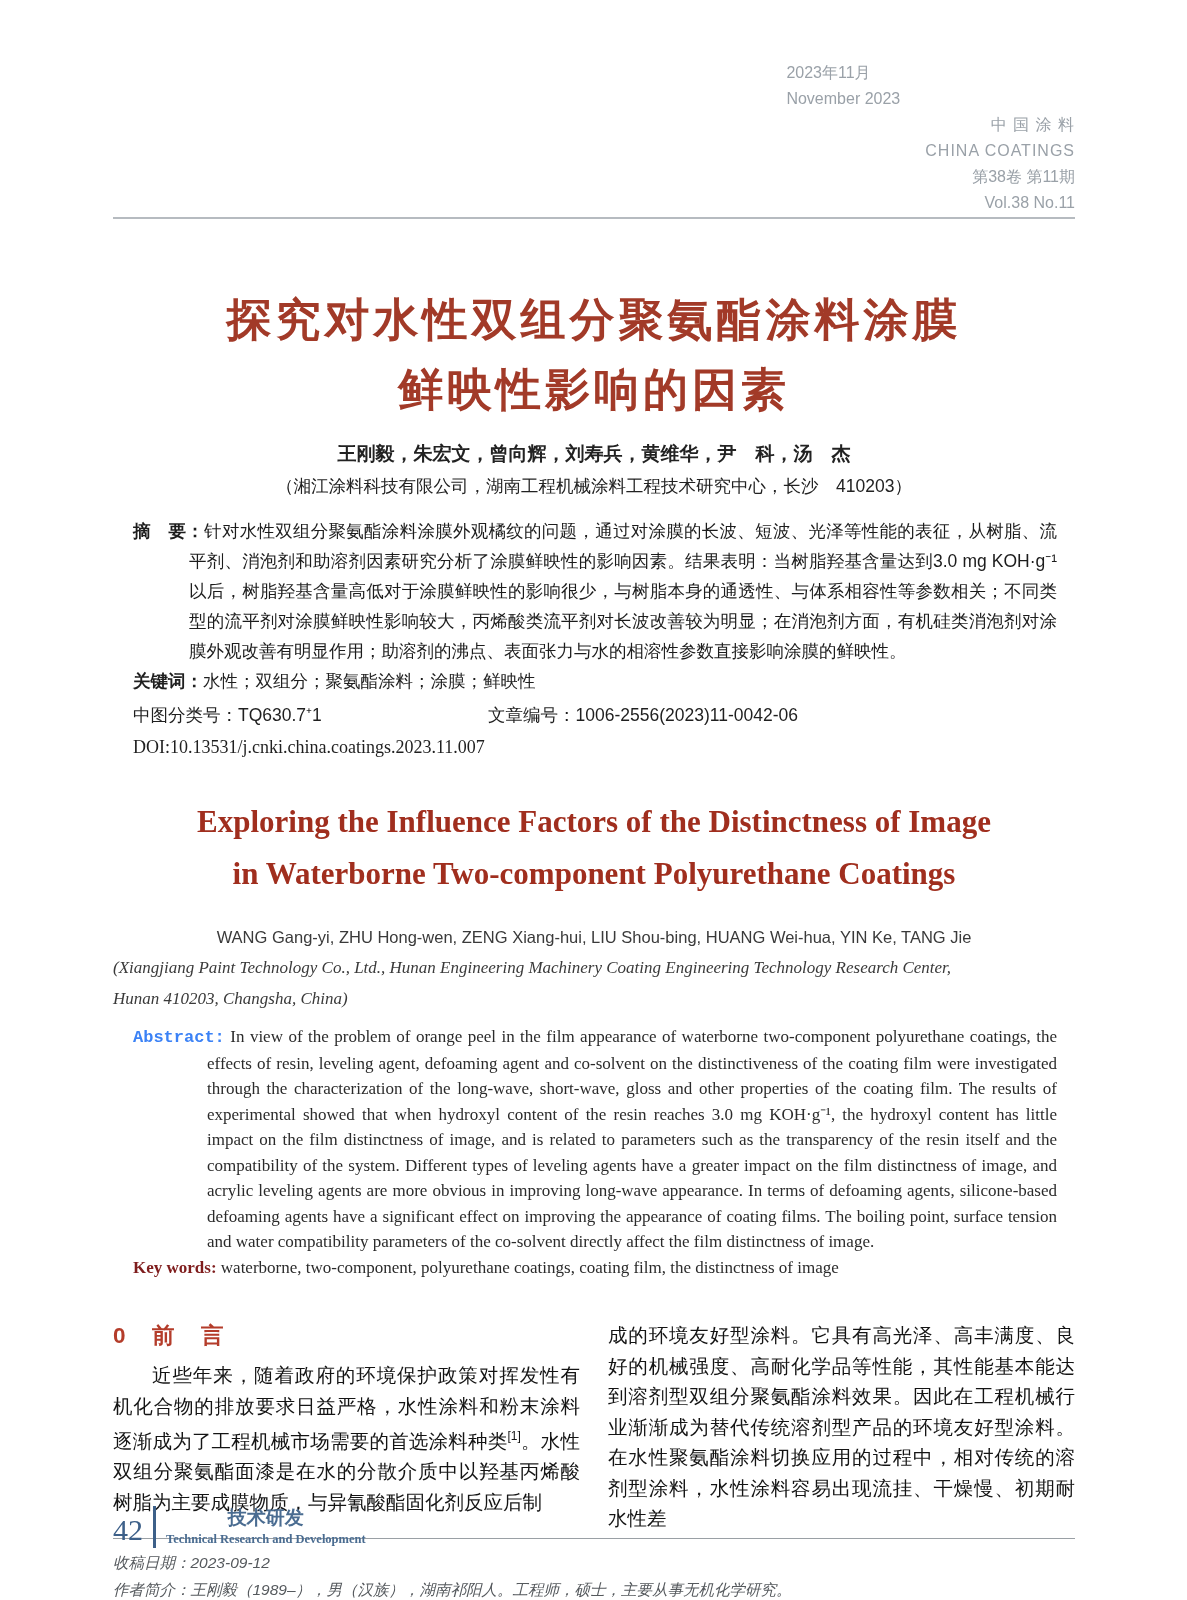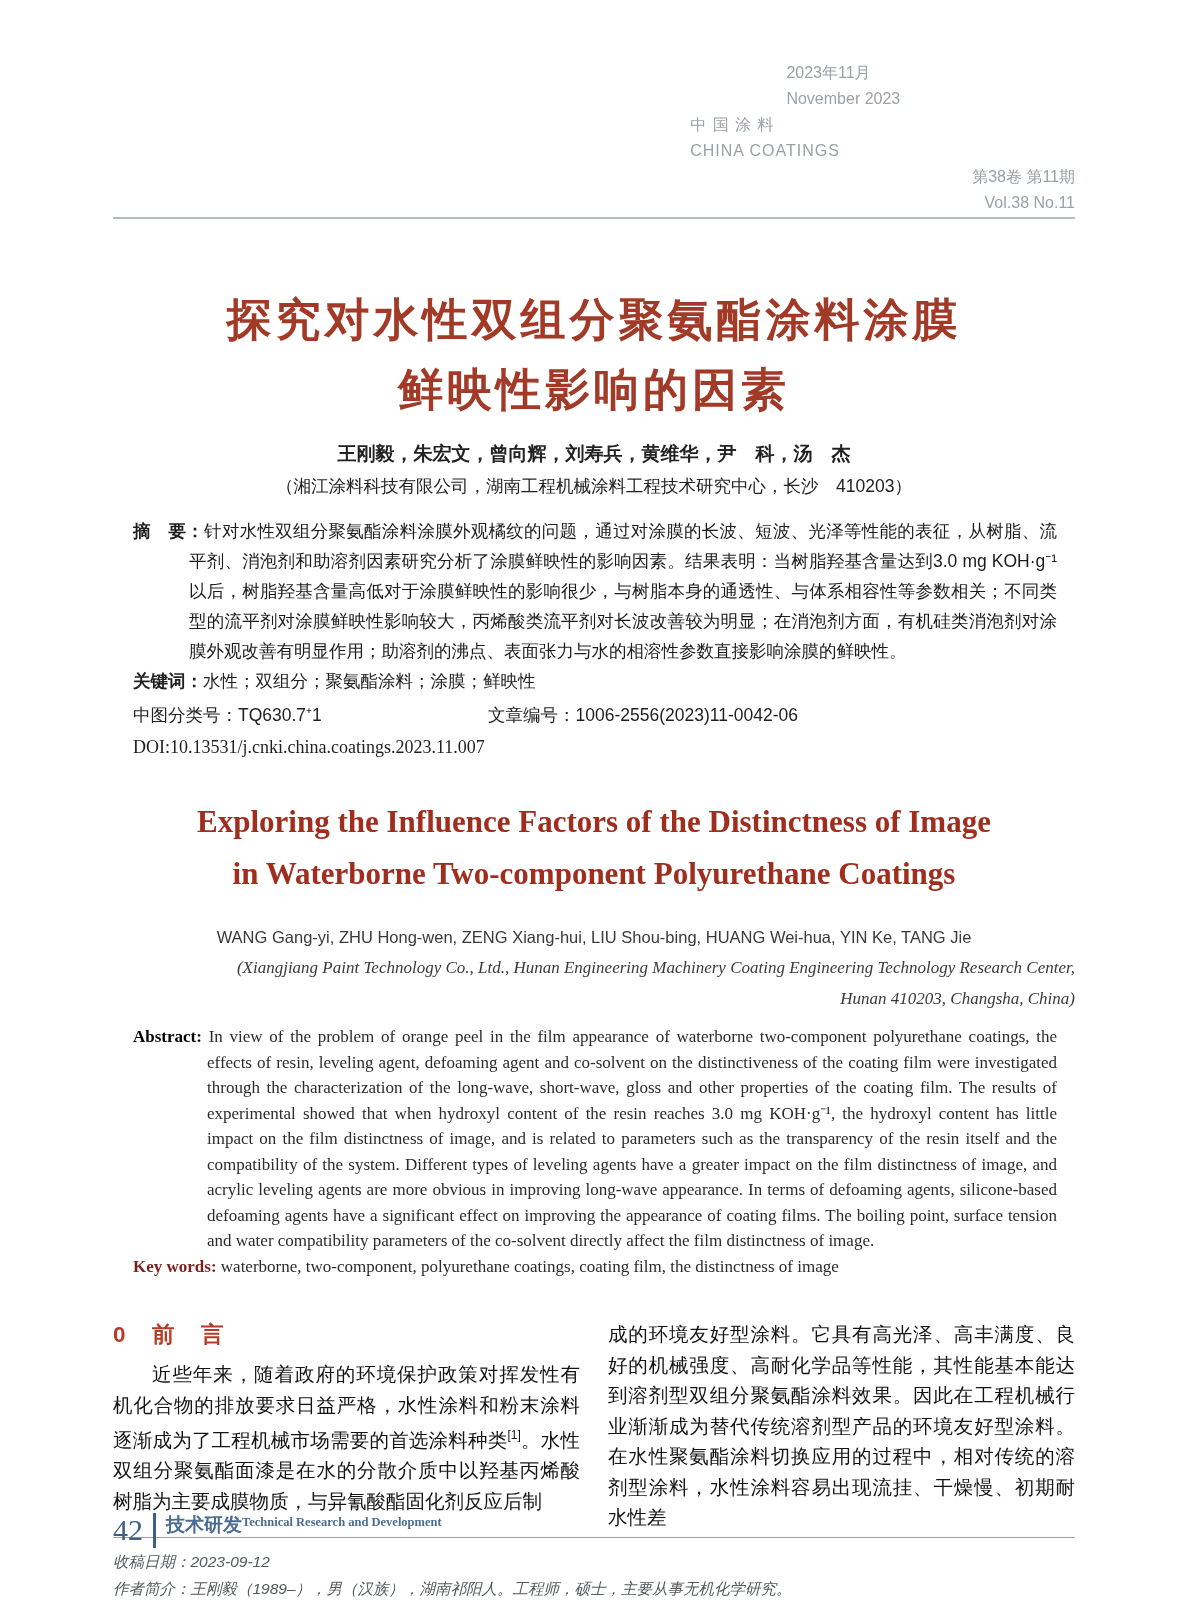--- a/index.html
+++ b/index.html
@@ -16,21 +16,21 @@
     padding: 60px 112px 0 113px;
   }
 
   
   .jheader {
     display: flex; justify-content: space-between; align-items: flex-end;
     color: #9aa1a8; font-size: 16px; line-height: 1.62;
     padding-bottom: 2px; border-bottom: 2px solid #b6bbc0; flex-direction: column;
   }
   .jh-left  { text-align: left;  width: 30%; }
-  .jh-center{ text-align: left; width: 40%; letter-spacing: 1px; }
+  .jh-center{ text-align: right; width: 40%; letter-spacing: 1px; }
   .jh-right { text-align: right; width: 30%; }
 
   
   .zh-title {
     margin-top: 66px; text-align: center;
     color: #a23a28; font-weight: bold;
     font-size: 45px; line-height: 70px; letter-spacing: 4px;
   }
   .zh-authors { margin-top: 16px; text-align: center; font-size: 19px; font-weight: bold; color:#222; }
   .zh-affil   { margin-top: 7px;  text-align: center; font-size: 17.5px; color:#222; }
@@ -52,33 +52,33 @@
   .doi-row { margin: 6px 18px 0 20px; font-family: "Liberation Serif", serif; font-size: 18px; line-height: 26px; }
 
   
   .en-title {
     margin-top: 36px; text-align: center;
     font-family: "Liberation Serif", serif; font-weight: bold;
     font-size: 31px; line-height: 52px; color: #a02e1e;
   }
   .en-authors { margin-top: 28px; text-align: center; font-size: 16.5px; color: #3a3a3a; }
   .en-affil {
-    margin-top: 5px; text-align: right;
+    margin-top: 5px; text-align: left;
     font-family: "Liberation Serif", serif; font-style: italic;
     font-size: 17px; line-height: 31px; color: #3a3a3a;
   }
 
   
   .abs-en {
     margin: 10px 18px 0 20px;
     font-family: "Liberation Serif", serif;
     font-size: 17px; line-height: 25.5px;
     text-align: justify; padding-left: 74px; color: #2b2b2b;
   }
-  .abs-en .lbl { font-weight: bold; margin-left: -74px; color: #000000; }
+  .abs-en .lbl { font-weight: bold; margin-left: -74px; color: #3b82f6; font-family: Liberation Mono, monospace; }
   .kw-en { margin: 0 18px 0 20px; font-family: "Liberation Serif", serif; font-size: 17px; line-height: 25.5px; color:#2b2b2b; }
   .kw-en .lbl { font-weight: bold; color:#7f1d1d; }
 
   
   .intro { display: flex; gap: 28px; margin-top: 40px; }
   .col { width: 467px; font-size: 19.5px; line-height: 30.5px; text-align: justify; color:#141414; }
   .sec-heading {
     color: #b43c2a; font-weight: bold; font-size: 22.5px;
     line-height: 32px; margin-bottom: 8px; letter-spacing: 2px;
   }
@@ -94,21 +94,21 @@
   
   .pfooter {
     position: absolute; left: 113px; bottom: 52px;
     display: flex; align-items: stretch; gap: 10px;
   }
   .page-num {
     font-family: "Liberation Serif", serif; font-size: 30px;
     color: #3d6089; align-self: flex-end; padding-bottom: 1px;
   }
   .v-bar { width: 3px; background: #3d6089; }
-  .sec-block { display: flex; flex-direction: row; justify-content: flex-end; }
+  .sec-block { display: flex; flex-direction: column; justify-content: flex-end; align-items: center; }
   .sec-zh { font-size: 19px; font-weight: bold; color: #4a6c91; line-height: 24px; }
   .sec-en { font-family: "Liberation Serif", serif; font-size: 12.5px; font-weight: bold; color: #4a6c91; line-height: 18px; }
 </style>
 </head>
 <body>
 
 <div class="page">
 
   <div class="jheader">
     <div class="jh-left">

